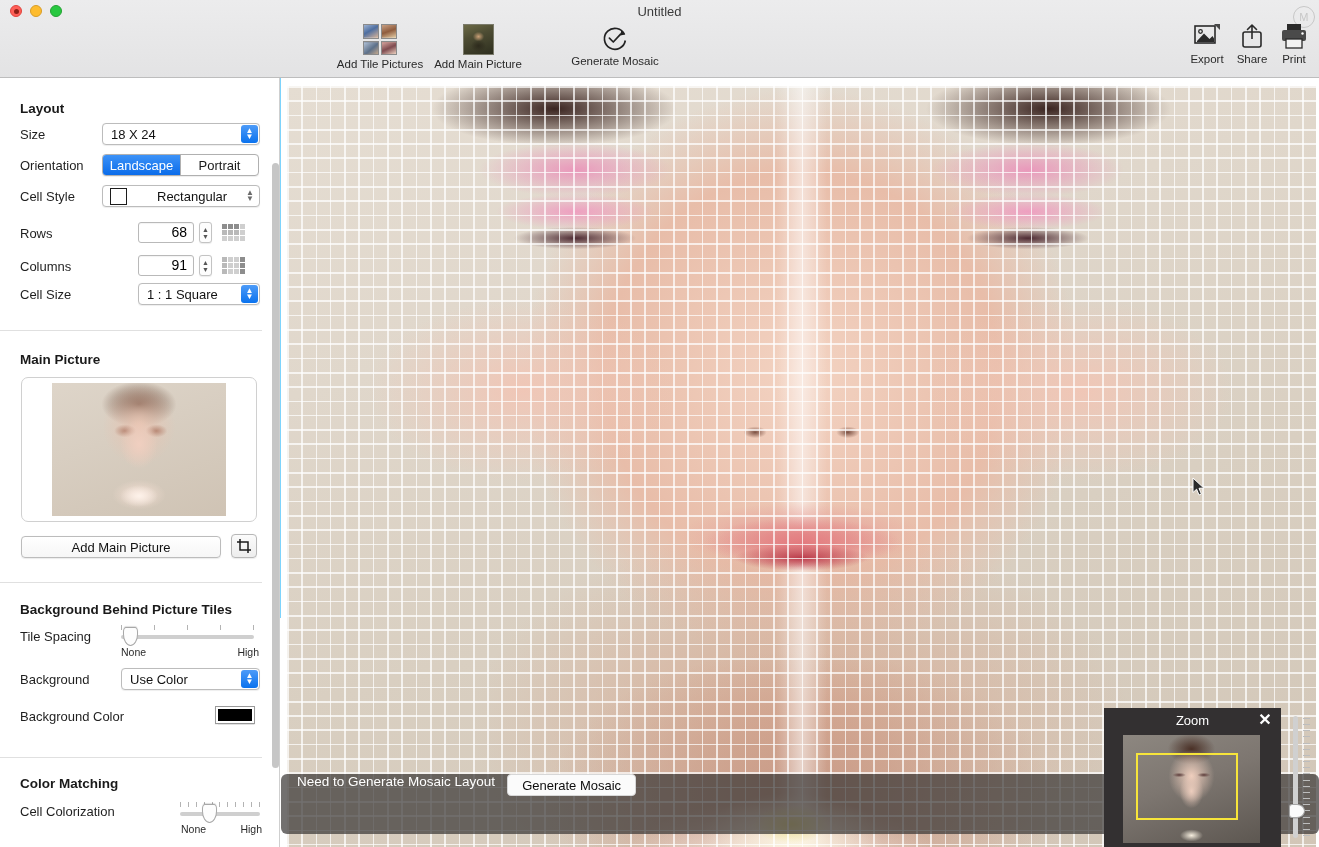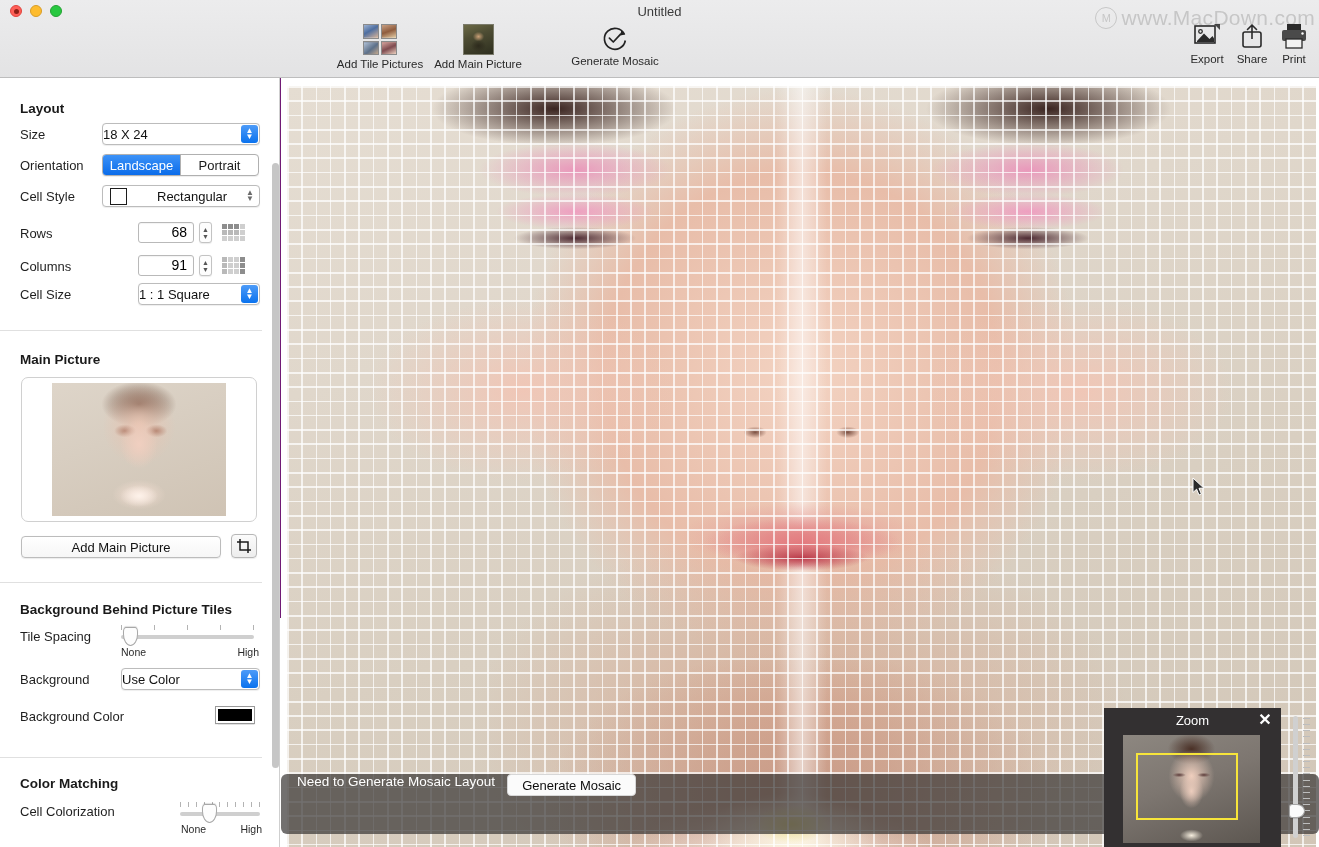--- a/index.html
+++ b/index.html
@@ -6,21 +6,21 @@
   html, body {
     width: 1319px; height: 847px;
     font-family: "Liberation Sans", sans-serif;
     overflow: hidden;
     background: #ffffff;
     -webkit-font-smoothing: antialiased;
   }
   #app {
     position: relative;
     width: 1319px; height: 618px;
-    background: #701a75;
+    background: #7dd3fc;
   }
 
   
   .titlebar {
     position: absolute; left: 0; top: 0;
     width: 1319px; height: 78px;
     background: linear-gradient(#ececed, #e3e3e4);
     border-bottom: 1px solid #bdbdbd;
   }
   .traffic {
@@ -129,20 +129,21 @@
   .lbl { font-size: 13px; color: #1f1f1f; text-align: center; }
 
   
   .popup {
     position: relative; height: 22px;
     border: 1px solid #bcbcbc; border-radius: 4px;
     background: #ffffff;
     display: flex; align-items: center;
     font-size: 13px; color: #111;
     box-shadow: 0 0.5px 1px rgba(0,0,0,.07);
+    padding-left: 8px;
     cursor: default;
   }
   .popup .arrows-blue {
     position: absolute; right: 1px; top: 1px; bottom: 1px; width: 17px;
     background: linear-gradient(#4d9bf8,#0a72ee);
     border-radius: 3px;
     display: flex; flex-direction: column; align-items: center; justify-content: center;
     color: #fff; line-height: 6px; font-size: 8px;
   }
   .popup .arrows-plain {
@@ -409,21 +410,20 @@
           <path d="M23.5 10.5 A10.5 10.5 0 1 0 24.3 16.5" fill="none" stroke="#222" stroke-width="1.7"></path>
           <path d="M20.2 6.2 L24 10.6 L19.4 11.6 Z" fill="#222"></path>
           <path d="M8.4 14.2 L12.3 18 L19.6 10.2" fill="none" stroke="#222" stroke-width="1.7" stroke-linecap="round" stroke-linejoin="round"></path>
         </svg>
       </span>
       <span class="tb-label">Generate Mosaic</span>
     </div>
 
     <div class="watermark">
       <span class="wm-circle">M</span>
-      <span>www.MacDown.com</span>
     </div>
 
     <div class="tb-right" style="left:1182px;">
       <svg width="30" height="28" viewBox="0 0 30 28">
         <rect x="3" y="4" width="20" height="17" fill="none" stroke="#2a2a2a" stroke-width="1.6"></rect>
         <circle cx="8.5" cy="9.5" r="1.8" fill="none" stroke="#2a2a2a" stroke-width="1.3"></circle>
         <path d="M5 19 L12 11.5 L17.5 17 L20.5 14 L22 16.5 L22 20 L5 20 Z" fill="#2a2a2a"></path>
         <path d="M22 2 L28 2 L28 8 Z" fill="#2a2a2a" opacity=".85"></path>
       </svg>
       <span class="tb-label">Export</span>

